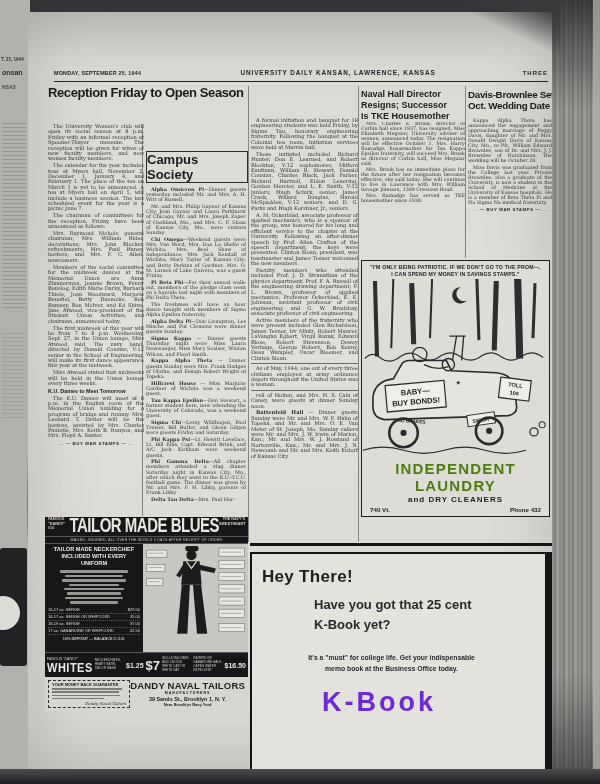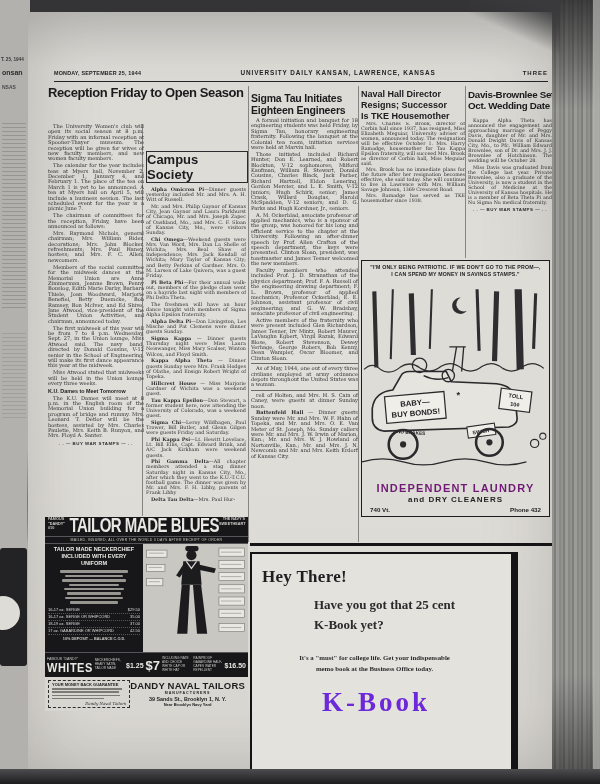--- a/index.html
+++ b/index.html
@@ -78,21 +78,21 @@
   .v4{left:437px;top:74px;height:172px;}
   .thick-rule{left:222px;top:531px;width:303px;height:3px;background:#141416;}
 
   
   .cartoon{left:333px;top:248px;width:189px;height:257px;border:1.5px solid #1c1c1e;
     background:#dedcd7;display:flex;flex-direction:column;box-sizing:border-box;}
   .cartoon-caption{font-size:5.2px;font-weight:700;text-align:center;margin-top:3px;line-height:1.4;
     letter-spacing:.2px;color:#232325;}
   .cartoon-art{flex:1;}
   .laundry{text-align:center;padding-bottom:3px;}
-  .laundry-name{font-size:11px;font-weight:700;letter-spacing:1.2px;color:#701a75;}
+  .laundry-name{font-size:15px;font-weight:700;letter-spacing:1.2px;color:#4d7c0f;}
   .laundry-sub{font-size:8px;font-weight:700;letter-spacing:1px;margin-top:1px;}
   .laundry-row{display:flex;justify-content:space-between;padding:2px 8px 0;font-size:6.2px;font-weight:700;}
 
   
   .tailor{left:17px;top:505px;width:203px;height:194px;background:#17171a;color:#e9e8e3;
     box-sizing:border-box;display:flex;flex-direction:column;}
   .t-head{display:flex;height:21px;padding:0 3px;}
   .t-famous{font-size:3.8px;width:22px;line-height:1.2;font-weight:700;color:#cfcec9;}
   .t-title{flex:1;font-size:15px;font-weight:700;letter-spacing:-.5px;text-align:center;
     transform:scaleY(1.3);white-space:nowrap;}
@@ -120,22 +120,22 @@
   .t-g-title{font-size:4px;font-weight:700;}
   .gbar{height:1.6px;background:#7b7a75;margin:1.6px 0;}
   .t-g-sig{font-size:4px;font-style:italic;text-align:right;font-family:"DejaVu Serif",serif;}
   .t-company-block{flex:1;text-align:center;}
   .t-company{font-size:9.5px;font-weight:700;letter-spacing:.2px;white-space:nowrap;}
   .t-mfr{font-size:3.6px;letter-spacing:1px;font-weight:700;}
   .t-addr{font-size:5.4px;font-weight:700;margin-top:1px;}
   .t-addr2{font-size:4px;font-weight:700;}
 
   
-  .kbook{left:222px;top:540px;width:268px;height:225px;background:#e3e2dd;box-sizing:border-box;
-    border:2px solid #141416;border-right-width:7px;border-bottom-width:8px;font-family:Liberation Serif, serif;}
+  .kbook{left:222px;top:540px;width:302px;height:225px;background:#e3e2dd;box-sizing:border-box;
+    border:2px solid #141416;border-right-width:7px;border-bottom-width:8px;}
   .kb-hey{font-size:17px;font-weight:700;margin:13px 0 0 10px;letter-spacing:.3px;color:#1e1e20;}
   .kb-q{font-size:13px;font-weight:700;margin:8px 0 0 62px;line-height:1.55;color:#2a2a2c;}
   .kb-pitch{font-size:6.8px;font-weight:700;text-align:center;margin-top:18px;line-height:1.6;
     color:#2a2a2c;padding-right:14px;}
   .kb-logo{font-size:27px;font-weight:700;margin:12px 0 0 70px;letter-spacing:3px;color:#6d28d9;}
 
   svg text{font-family:"Liberation Sans",sans-serif;font-weight:700;fill:#232325;}
 </style>
 </head>
 <body>
@@ -216,24 +216,20 @@
 
       <p><span class="lead">Sigma Chi</span><span>—Leroy Wildhagen, Paul Trower, Bill Butler, and Glenn Gilgen were guests Friday and Saturday.</span></p>
 
       <p><span class="lead">Phi Kappa Psi</span><span>—Lt. Hewitt Lovelace, Lt. Bill Ellis, Capt. Edward Brink, and A/C Jack Kirkham were weekend guests.</span></p>
 
       <p><span class="lead">Phi Gamma Delta</span><span>—All chapter members attended a stag dinner Saturday night in Kansas City, Mo., after which they went to the K.U.-T.C.U. football game. The dinner was given by Mr. and Mrs. F. H. Libby, parents of Frank Libby</span></p>
 
       <p><span class="lead">Delta Tau Delta</span><span>—Mrs. Paul Hur-</span></p>
     </div>
 
-  <div class="abs headline h-sigma">
-    <div class="h-line">Sigma Tau Initiates</div>
-    <div class="h-line">Eighteen Engineers</div>
-  </div>
   <div class="abs col3 body-text">
     <div>
 
     <p>A formal initiation and banquet for 18 engineering students was held Friday, by Sigma Tau, honorary engineering fraternity. Following the banquet at the Colonial tea room, initiation services were held at Marvin hall.</p>
         <p>Those initiated included Richard Hunter, Don E. Learned, and Robert Blockton, V-12 sophomores; Milford Kaufman, William R. Stewart, Donald Cousins, Charles Black, Jack Farber, Richard Hartzell, Eldon Leuering, Gordon Mercier, and L. E. Smith, V-12 juniors; Hugh Schirk, senior; James Crask, Willard Douglas, Harold McSpadden, V-12 seniors; and D. G. Parks and Hugh Korshner, Jr., seniors.</p>
         <p>A. M. Ockerblad, associate professor of applied mechanics, who is a sponsor of the group, was honored for his long and efficient service to the chapter at the University. Following an after-dinner speech by Prof. Allen Crafton of the speech department, the keys were presented. Clinton Sloan, president, was toastmaster and James Tesner welcomed the new members.</p>
         <p>Faculty members who attended included Prof. J. D. Stranathan of the physics department; Prof. F. A. Russell of the engineering drawing department; F. L. Brown, professor of applied mechanics; Professor Ockerblad; E. E. Johnson, assistant professor of civil engineering; and G. W. Bradshay, associate professor of civil engineering.</p>
         <p>Active members of the fraternity who were present included Glen Richardson, James Tesner, Irv Mintz, Robert Maurer, LaVaughn Egbert, Virgil Razak, Edward Blose, Robert Stevenson, Dewey Verhage, George Robers, Bob Kenny, Dean Wampler, Oscar Bloomer, and Clinton Sloan.</p>
       </div>
     <div class="factoid">

